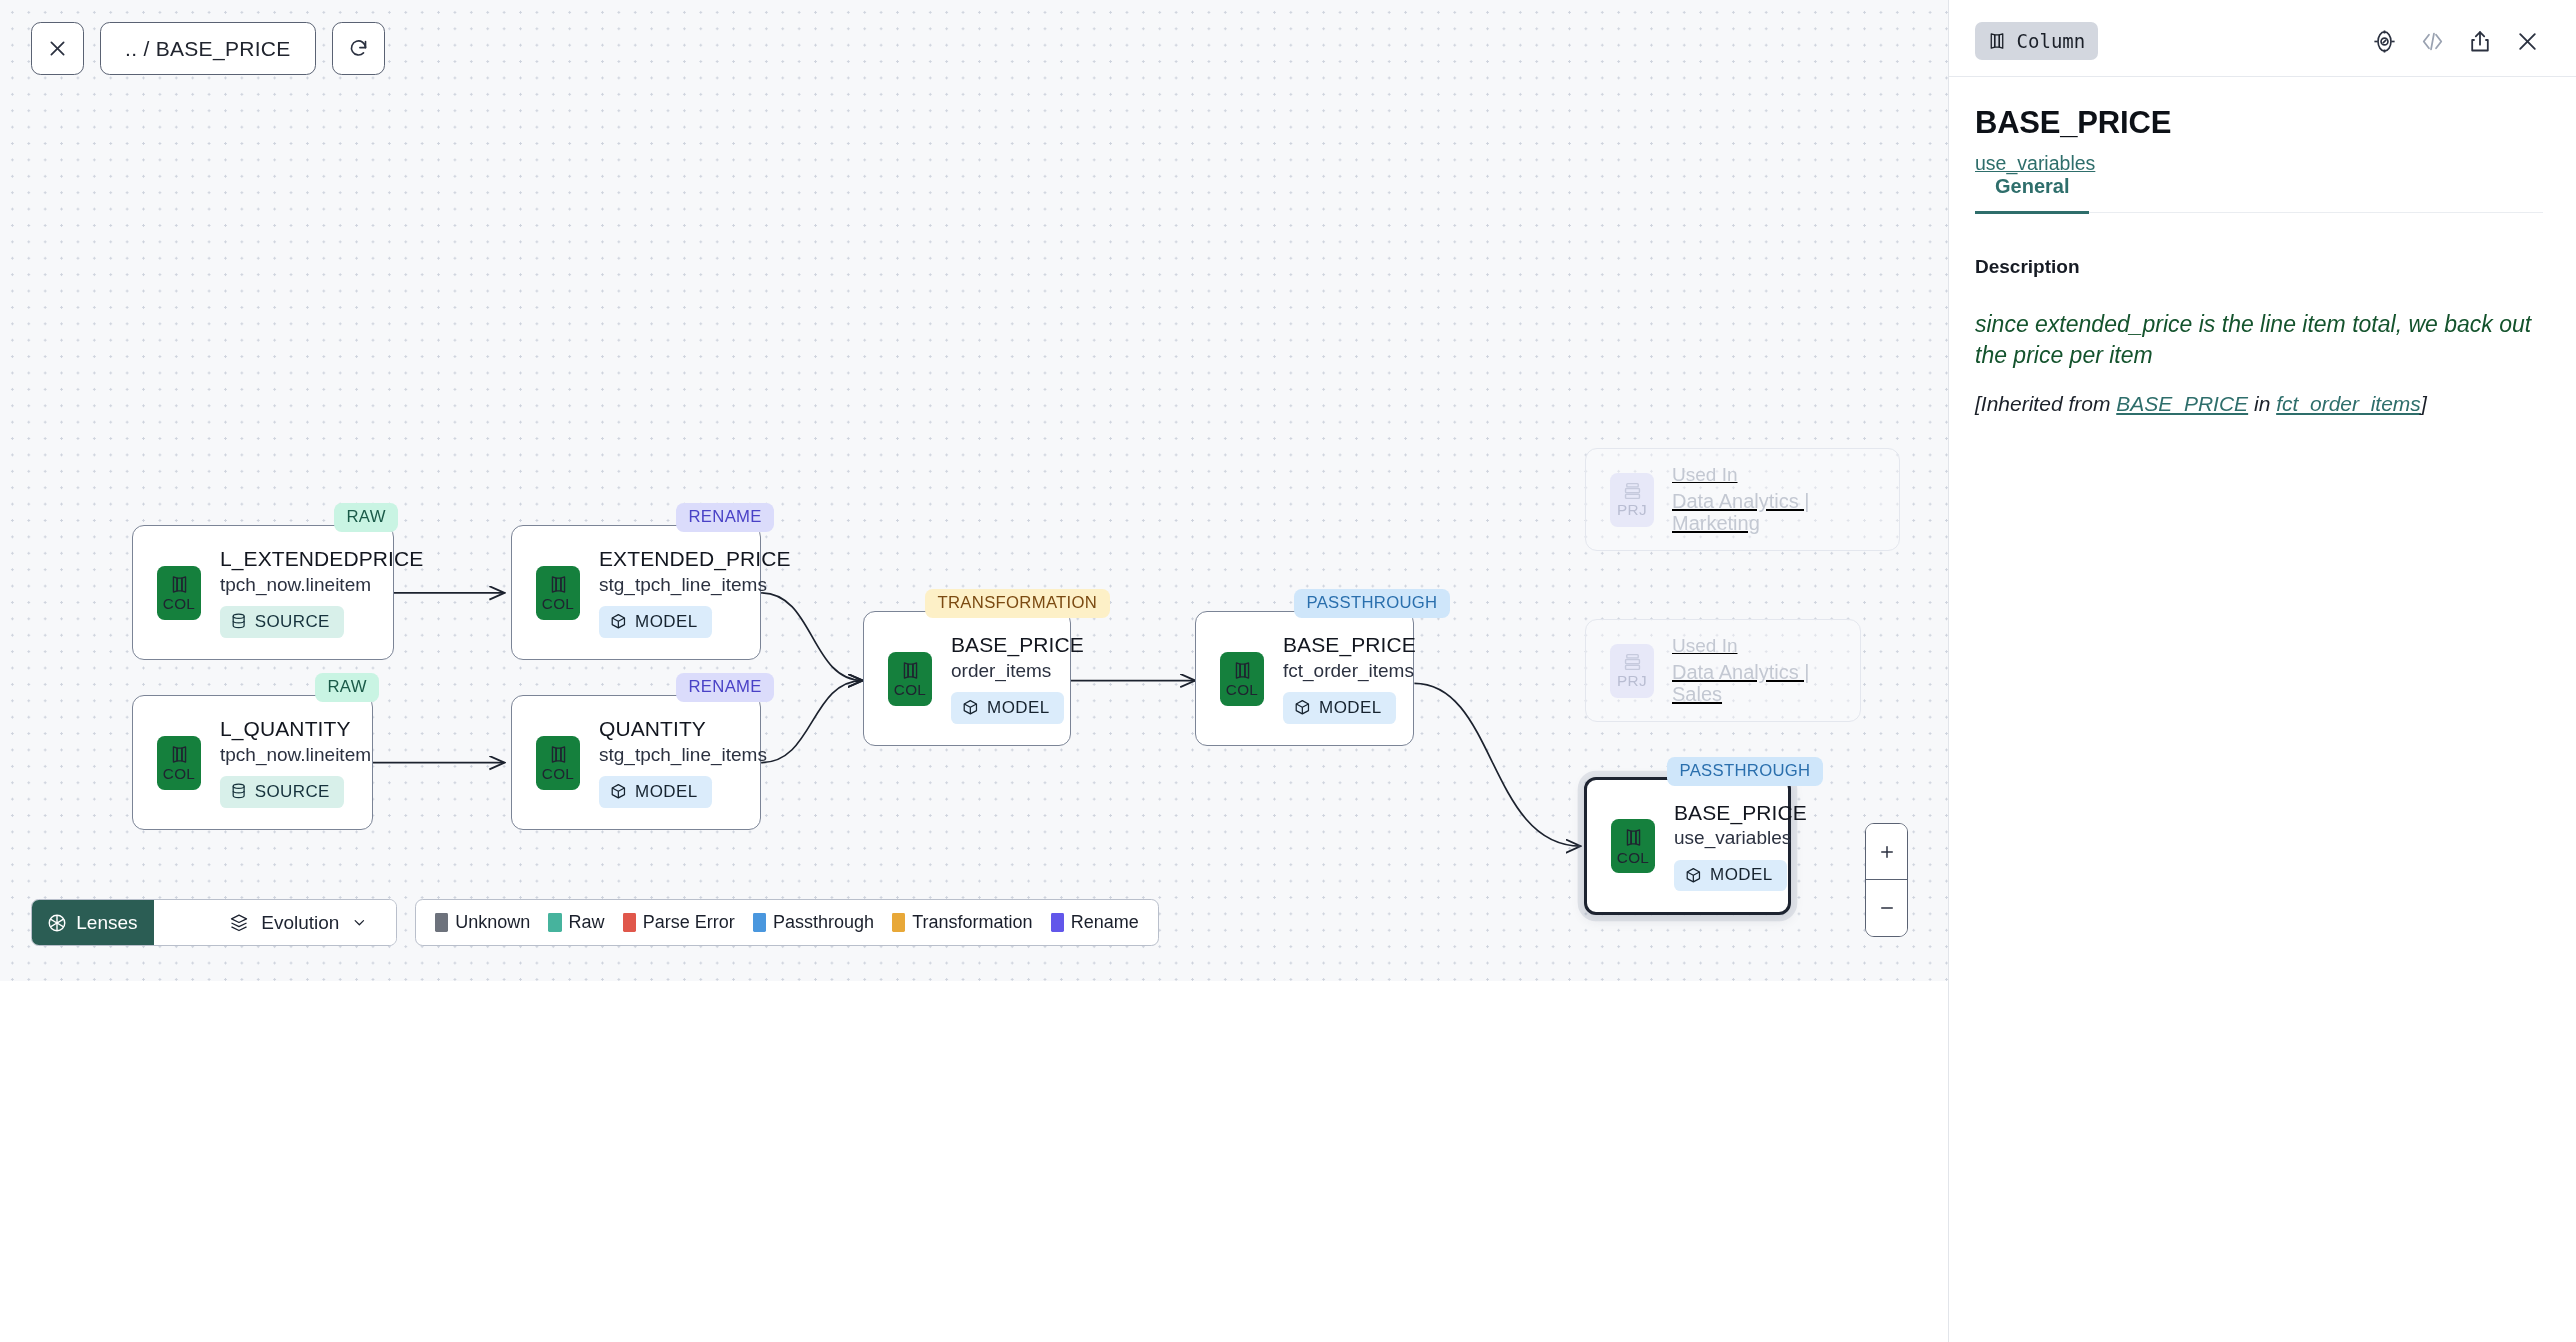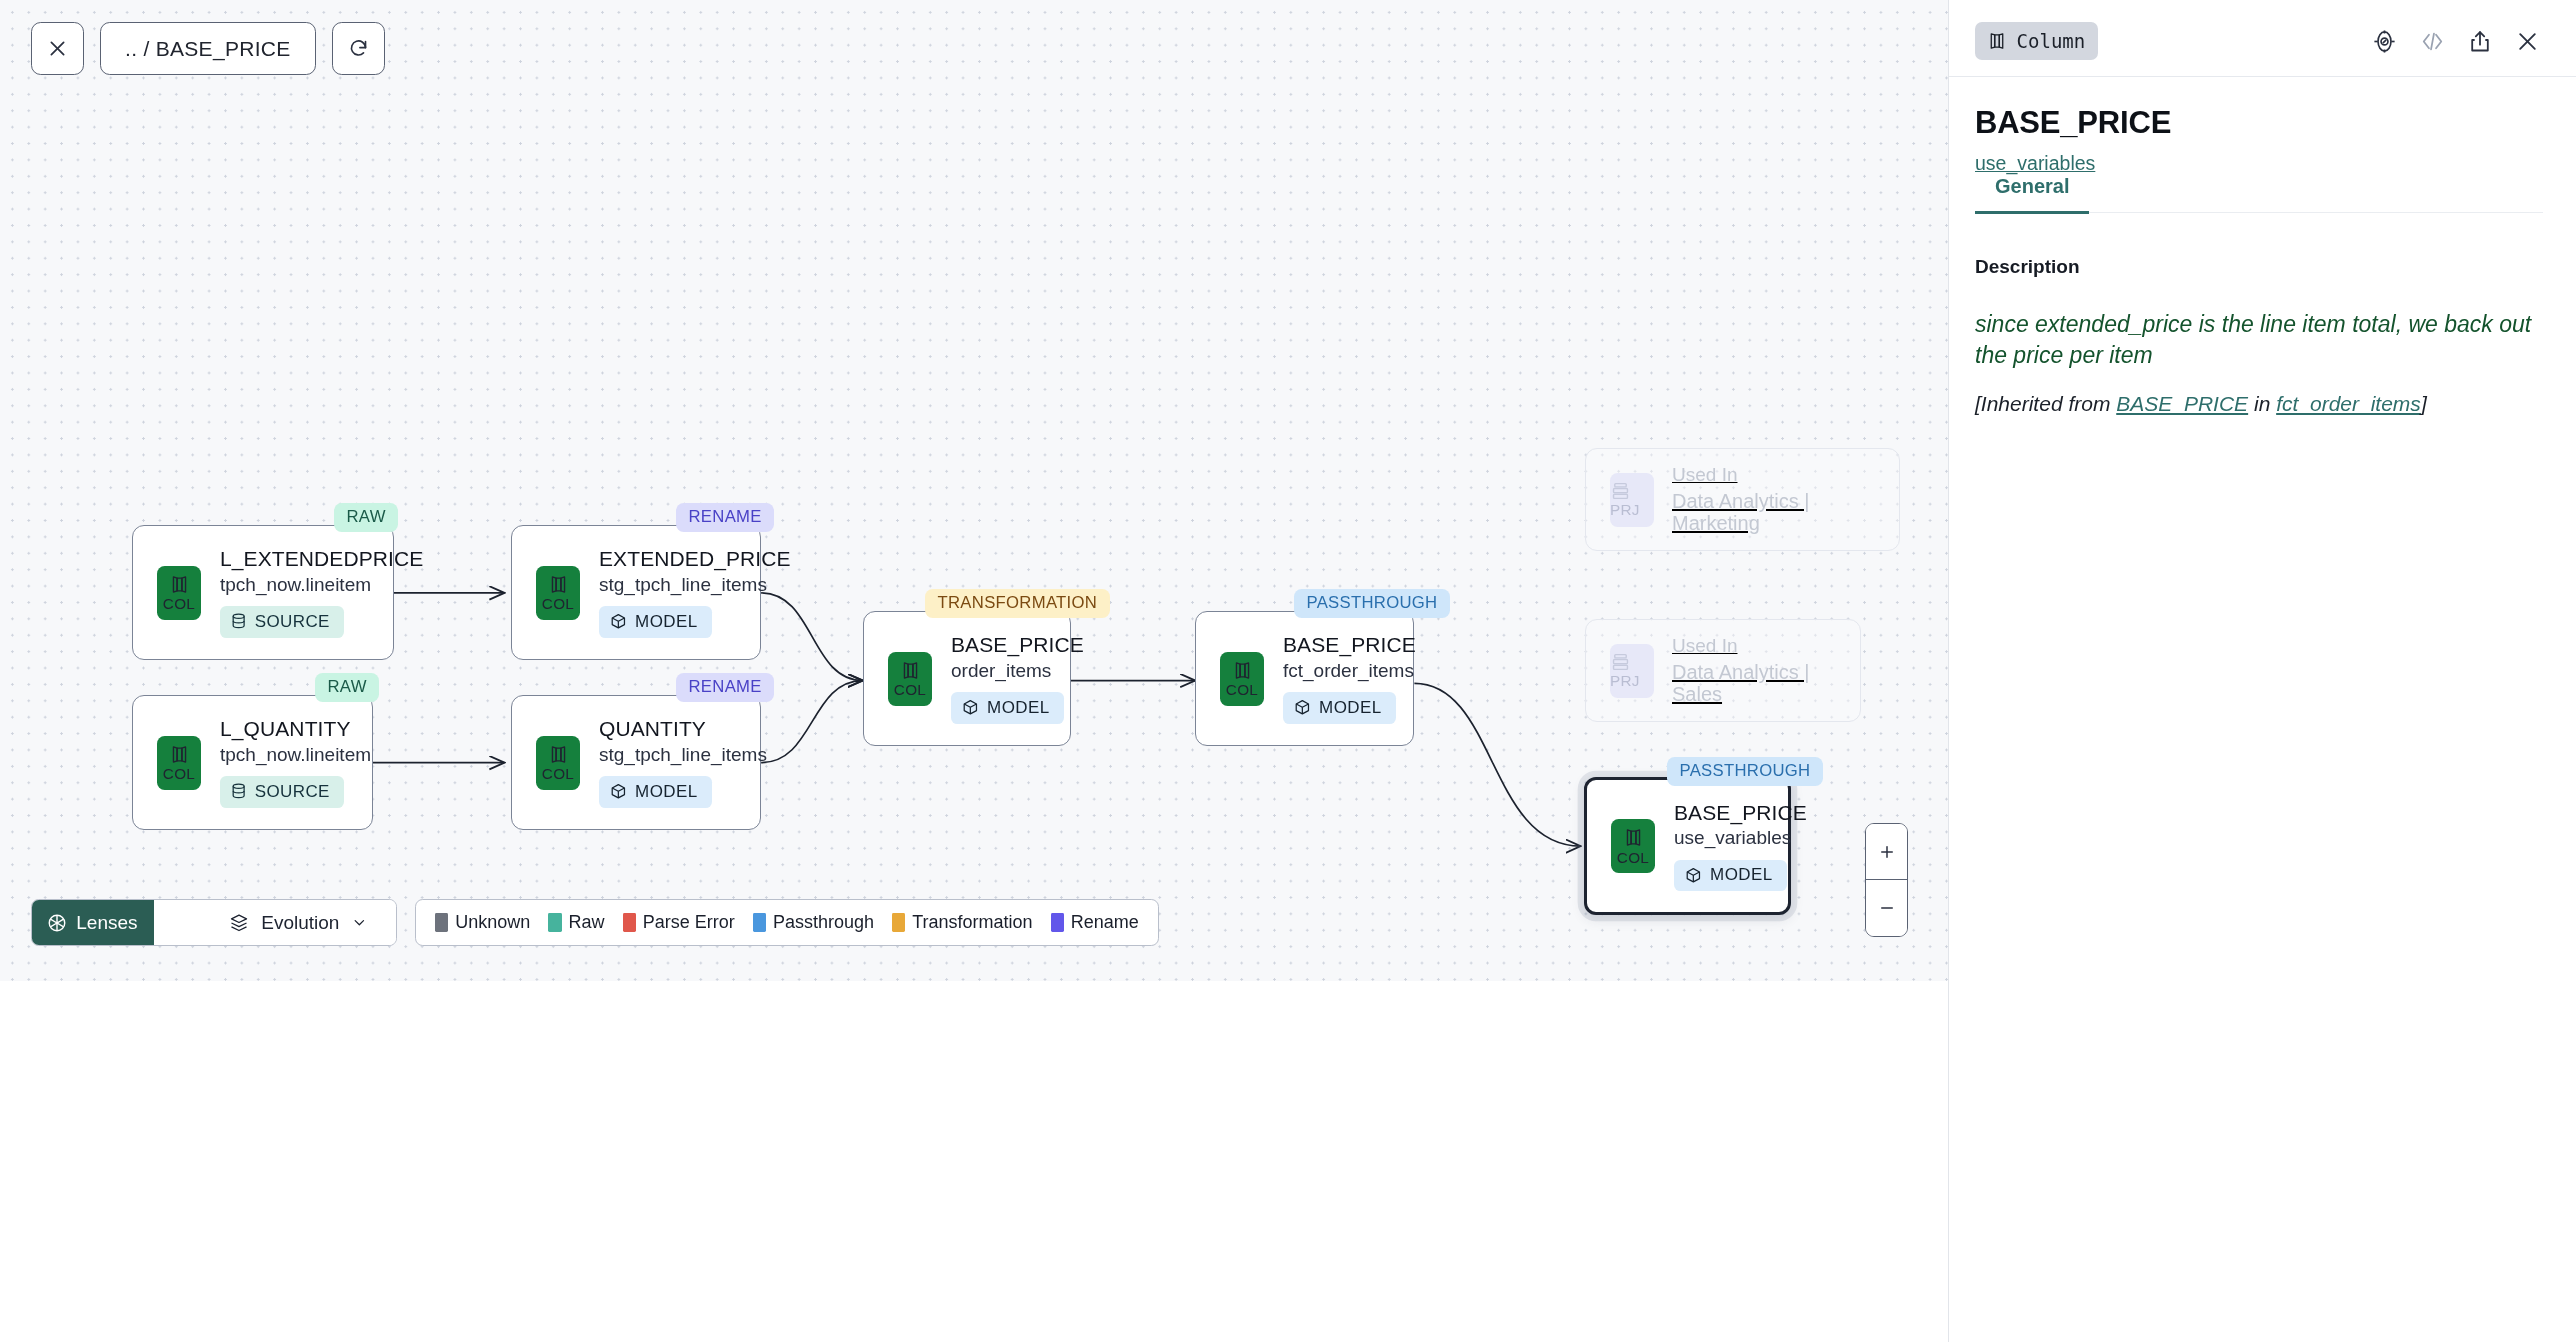--- a/index.html
+++ b/index.html
@@ -74,21 +74,21 @@
 
   
   .ghost {
     position: absolute; border: 1.1px solid #e4e7ee; border-radius: 12px;
     background: rgba(250,251,252,.42); display: flex; align-items: center;
     gap: 18px; padding-left: 24px; z-index: 10;
   }
   .prj-badge {
     flex: 0 0 auto; width: 44px; height: 54px; border-radius: 7.7px;
     background: #e7e8f8; display: flex; flex-direction: column;
-    align-items: flex-start; justify-content: center; gap: 1.4px; color: #b9bdd2;
+    align-items: center; justify-content: center; gap: 1.4px; color: #b9bdd2;
   }
   .prj-badge .cb-txt { font-size: 15.3px; letter-spacing: 0.3px; line-height: 1; }
   .ghost-body { display: flex; flex-direction: column; gap: 4.9px; text-decoration: underline; }
   .ghost-used { font-size: 19px; color: #c3c8d2; line-height: 1.1; }
   .ghost-name { font-size: 20px; color: #c3c8d2; line-height: 1.1; }
 
   
   .bottom-bar { position: absolute; left: 31px; bottom: 35px; display: flex; align-items: center; gap: 18px; z-index: 40; }
   .lens-group {
     display: flex; align-items: stretch; height: 47px;

